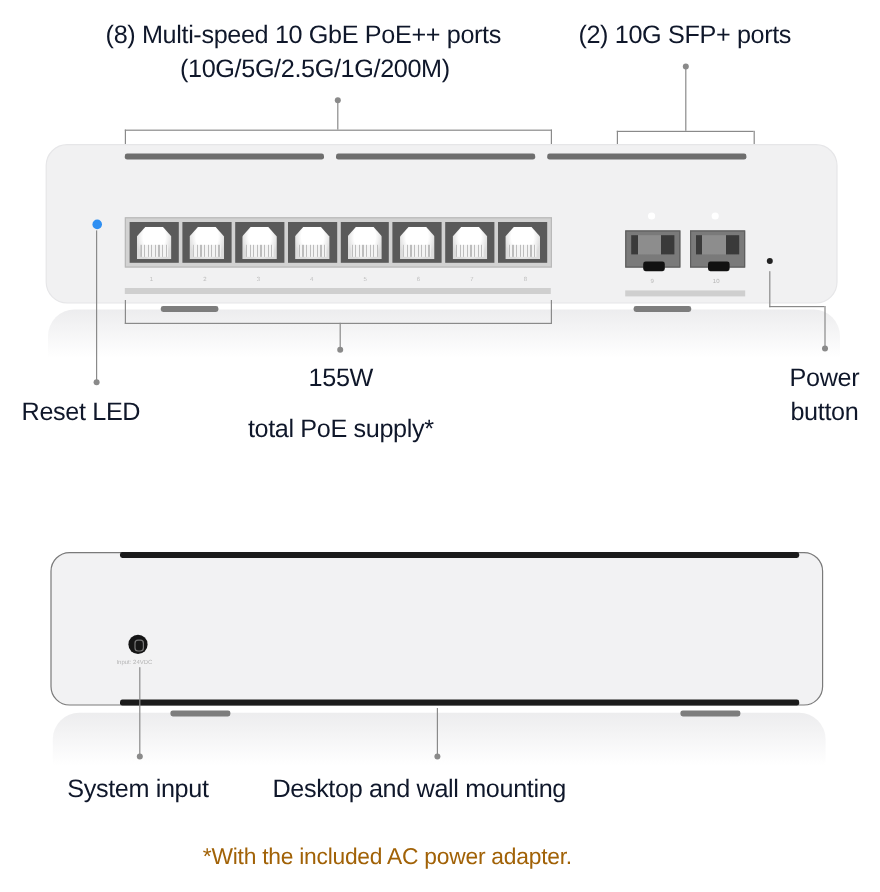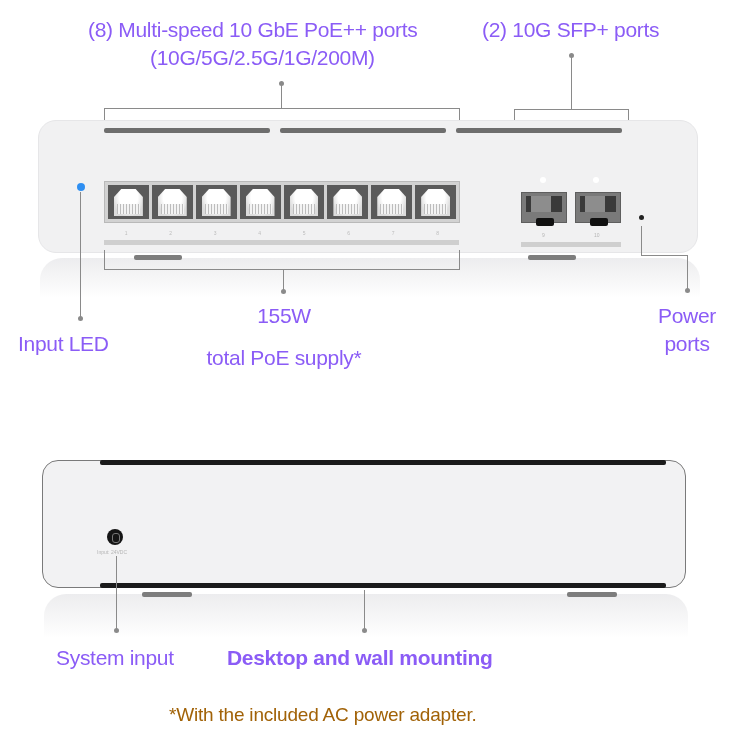--- a/index.html
+++ b/index.html
@@ -1,18 +1,18 @@
 <!DOCTYPE html>
 <html><head>
   <meta charset="utf-8">
   <style>
     * { box-sizing: border-box; margin: 0; padding: 0; }
     html, body { width: 733px; height: 743px; background: #ffffff; overflow: hidden; }
     body { position: relative; font-family: "Liberation Sans", sans-serif; color: #333333; }
-    .label { position: absolute; font-size: 21px; line-height: 28px; color: #8b5cf6; text-align: center; white-space: nowrap; letter-spacing: -0.3px; }
+    .label { position: absolute; font-size: 21px; line-height: 28px; color: #0f172a; text-align: center; white-space: nowrap; letter-spacing: -0.3px; }
     .line { position: absolute; background: #8a8a8a; }
     .dot { position: absolute; width: 5px; height: 5px; border-radius: 50%; background: #8a8a8a; }
 
     
     .device-front { position: absolute; left: 38px; top: 120px; width: 660px; height: 133px; background: #f1f1f2; border-radius: 18px; border: 1px solid #e6e6e8; }
     .reflect { position: absolute; background: linear-gradient(#e8e8ea, #ffffff); border-radius: 22px 22px 0 0; opacity: .8; }
     .groove { position: absolute; height: 5px; background: #6e6e6e; border-radius: 2px; }
     .led { position: absolute; width: 8px; height: 8px; border-radius: 50%; background: #2f8ff2; }
     .rj-block { position: absolute; left: 104px; top: 181px; width: 356px; height: 42px; background: #d2d2d2; border: 1px solid #b9b9b9; display: flex; padding: 3px; gap: 3px; }
     .rj { flex: 1; background: #5a5a5a; position: relative; overflow: hidden; }
@@ -114,40 +114,40 @@
   <div class="line" style="left:283px; top:269px; width:1px; height:22px;"></div>
   <div class="dot" style="left:281px; top:289px;"></div>
 </div>
 <div>
   <div class="line" style="left:641px; top:226px; width:1px; height:30px;"></div>
   <div class="line" style="left:641px; top:255px; width:46px; height:1px;"></div>
   <div class="line" style="left:687px; top:255px; width:1px; height:35px;"></div>
   <div class="dot" style="left:685px; top:288px;"></div>
 </div>
 
-<div class="label" style="left:18px; top:330px;">Input LED</div>
+<div class="label" style="left:18px; top:330px;">Reset LED</div>
 <div class="label" style="left:196px; top:302px; width:176px;">155W</div>
 <div class="label" style="left:196px; top:344px; width:176px;">total PoE supply*</div>
 <div class="label" style="left:648px; top:302px; width:78px;">Power</div>
-<div class="label" style="left:648px; top:330px; width:78px;">ports</div>
+<div class="label" style="left:648px; top:330px; width:78px;">button</div>
 
 <div class="reflect" style="left:44px; top:594px; width:644px; height:44px;"></div>
 <div class="device-rear"></div>
 <div class="rear-slot" style="left:100px; top:460px; width:566px;"></div>
 <div class="rear-slot" style="left:100px; top:583px; width:566px;"></div>
 <div class="dc-jack" style="left:107px; top:529px;"></div>
 <div class="tiny" style="left:97px; top:549px;">Input: 24VDC</div>
 <div class="foot" style="left:142px; top:592px; width:50px;"></div>
 <div class="foot" style="left:567px; top:592px; width:50px;"></div>
 
 <div>
   <div class="line" style="left:116px; top:556px; width:1px; height:74px;"></div>
   <div class="dot" style="left:114px; top:628px;"></div>
 </div>
 <div>
   <div class="line" style="left:364px; top:590px; width:1px; height:40px;"></div>
   <div class="dot" style="left:362px; top:628px;"></div>
 </div>
 
 <div class="label" style="left:56px; top:644px;">System input</div>
-<div class="label" style="left:227px; top:644px;font-weight:bold;">Desktop and wall mounting</div>
+<div class="label" style="left:227px; top:644px;">Desktop and wall mounting</div>
 
 <div class="note" style="left:169px; top:704px;">*With the included AC power adapter.</div>
 
 </body></html>

